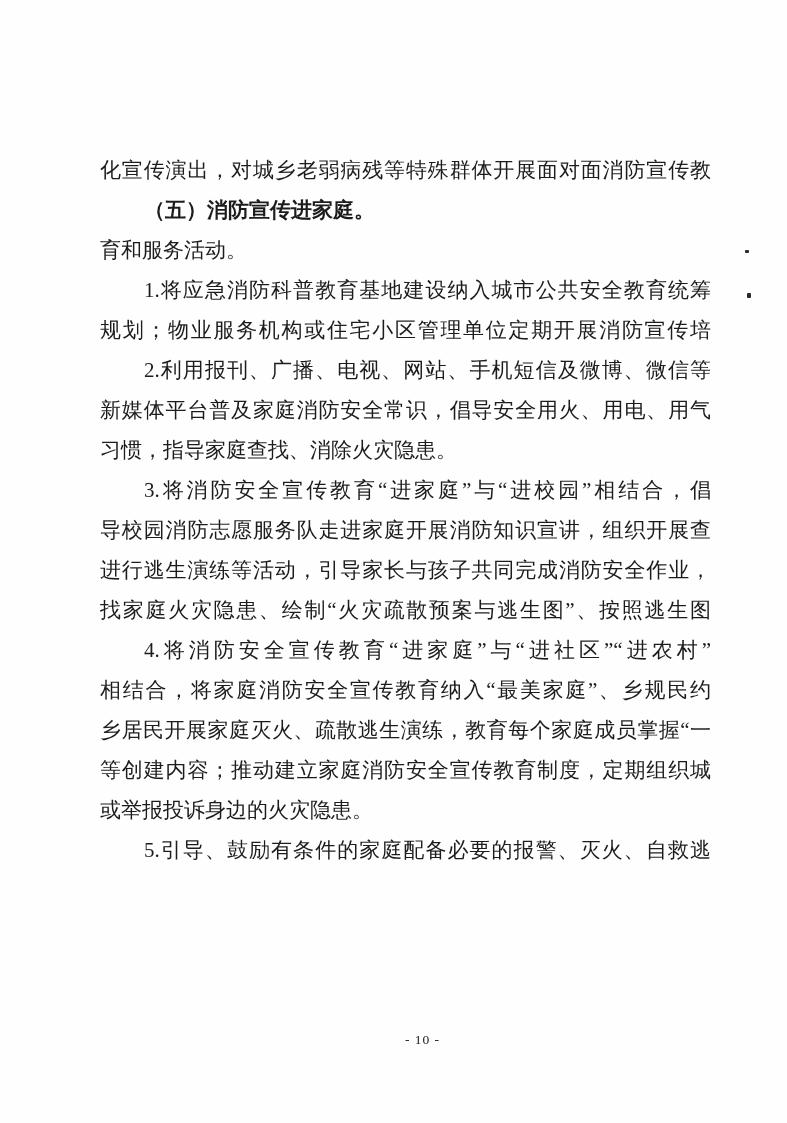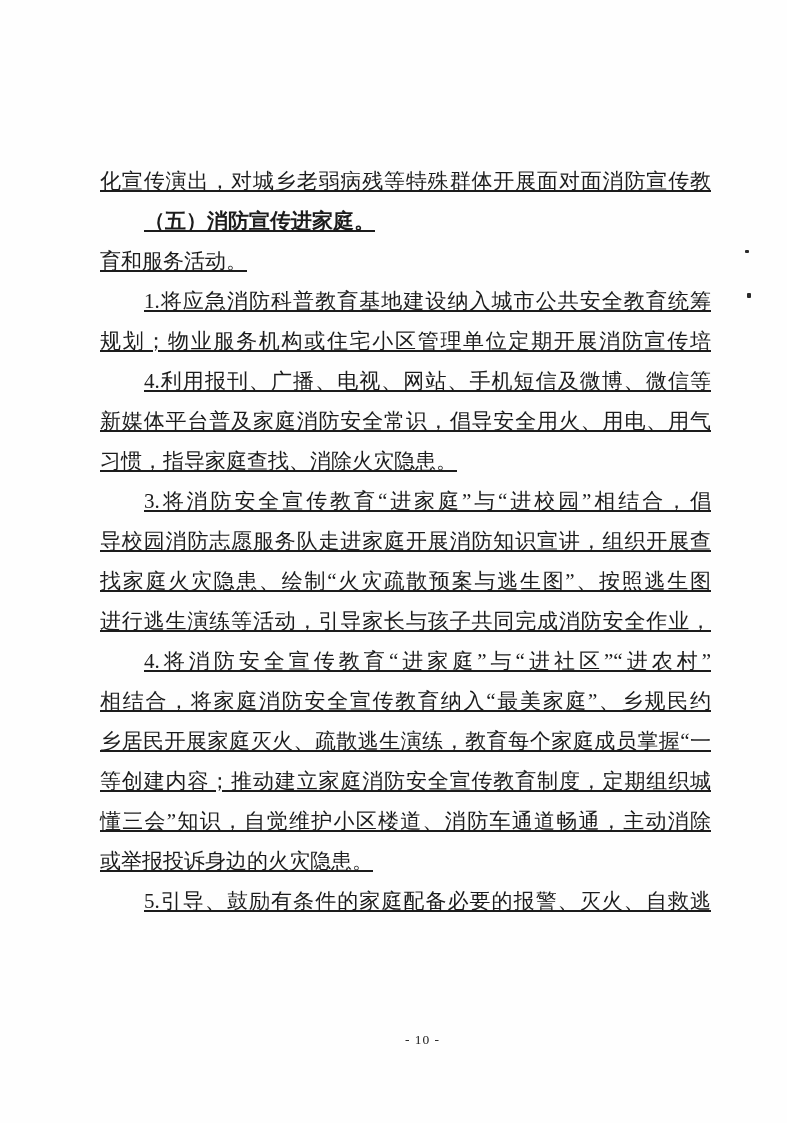--- a/index.html
+++ b/index.html
@@ -12,23 +12,22 @@
     width: 787px;
     height: 1123px;
     background: #fefefe;
     overflow: hidden;
     font-family: "Liberation Serif", "DejaVu Serif", serif;
     color: #1c1c1c;
   }
   .text-block {
     position: absolute;
     left: 100px;
-    top: 161px;
+    top: 150px;
     width: 611px;
-    text-decoration: underline;
   }
   .ln {
     height: 40px;
     line-height: 40px;
     font-size: 21px;
     text-align: justify;
     text-align-last: justify;
     white-space: nowrap;
     letter-spacing: 0;
   }
@@ -66,32 +65,31 @@
 <body>
 
 <div class="page">
 
   <div class="text-block">
     <div class="ln">化宣传演出，对城乡老弱病残等特殊群体开展面对面消防宣传教</div>
     <div class="ln indent bold end">（五）消防宣传进家庭。</div>
     <div class="ln end">育和服务活动。</div>
     <div class="ln indent">1.将应急消防科普教育基地建设纳入城市公共安全教育统筹</div>
     <div class="ln">规划；物业服务机构或住宅小区管理单位定期开展消防宣传培</div>
-    <div class="ln indent">4.利用报刊、广播、电视、网站、手机短信及微博、微信等</div>
+    <div class="ln indent">2.利用报刊、广播、电视、网站、手机短信及微博、微信等</div>
     <div class="ln">新媒体平台普及家庭消防安全常识，倡导安全用火、用电、用气</div>
     <div class="ln end">习惯，指导家庭查找、消除火灾隐患。</div>
     <div class="ln indent">3.将消防安全宣传教育“进家庭”与“进校园”相结合，倡</div>
     <div class="ln">导校园消防志愿服务队走进家庭开展消防知识宣讲，组织开展查</div>
+    <div class="ln">进行逃生演练等活动，引导家长与孩子共同完成消防安全作业，</div>
     <div class="ln">找家庭火灾隐患、绘制“火灾疏散预案与逃生图”、按照逃生图</div>
-    <div class="ln">进行逃生演练等活动，引导家长与孩子共同完成消防安全作业，</div>
     <div class="ln indent">4.将消防安全宣传教育“进家庭”与“进社区”“进农村”</div>
     <div class="ln">相结合，将家庭消防安全宣传教育纳入“最美家庭”、乡规民约</div>
     <div class="ln">乡居民开展家庭灭火、疏散逃生演练，教育每个家庭成员掌握“一</div>
     <div class="ln">等创建内容；推动建立家庭消防安全宣传教育制度，定期组织城</div>
-    <div class="ln">懂三会”知识，自觉维护小区楼道、消防车通道畅通，主动消除</div>
     <div class="ln end">或举报投诉身边的火灾隐患。</div>
     <div class="ln indent">5.引导、鼓励有条件的家庭配备必要的报警、灭火、自救逃</div>
   </div>
 
   <div class="footer-page-number">- 10 -</div>
 
   <div class="speck speck-1"></div>
   <div class="speck speck-2"></div>
 
 </div>

